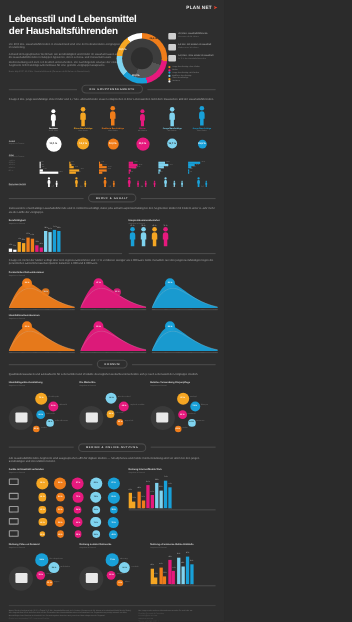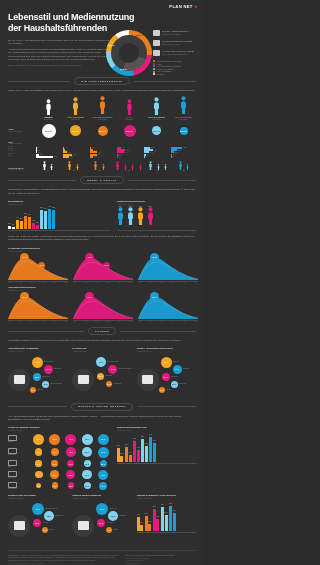--- a/index.html
+++ b/index.html
@@ -121,21 +121,21 @@
   .fsrc { font-size:1.6px; color:#5f5f5f; margin-top:2px; line-height:2.2px;}
 </style>
 </head>
 <body>
 
 <div class="page">
 
   <div class="hdr">
     <div class="logo"><span>PLAN</span><span class="dot">.</span><span>NET</span> <span style="color:#e8412b">➤</span></div>
     <div class="title">
-      <div>Lebensstil und Mediennutzung</div>
+      <div>Lebensstil und Lebensmittel</div>
       <div>der Haushaltsführenden</div>
     </div>
     <div class="intro">
       <p>Die 20,9 Mio. Haushaltsführenden in Deutschland sind eine der bedeutendsten Zielgruppen im Marketing.</p>
       <p>Anhand demographischer Merkmale wie Berufstätigkeit und Kinder im Haushalt lassen sich die Haushaltsführenden in Gruppen typisieren, deren Lebens- und Konsumstil sowie Mediennutzung sich zum Teil deutlich unterscheiden. Die nachfolgende Analyse der einzelnen Segmente liefert wichtige Erkenntnisse für eine gezielte Zielgruppenansprache.</p>
       <div class="srcline">Basis: b4p 2017, 20,9 Mio. Haushaltsführende (Personen ab 14 Jahren in Deutschland).</div>
     </div>
 
     <div class="donutwrap">
       <div class="donut">

